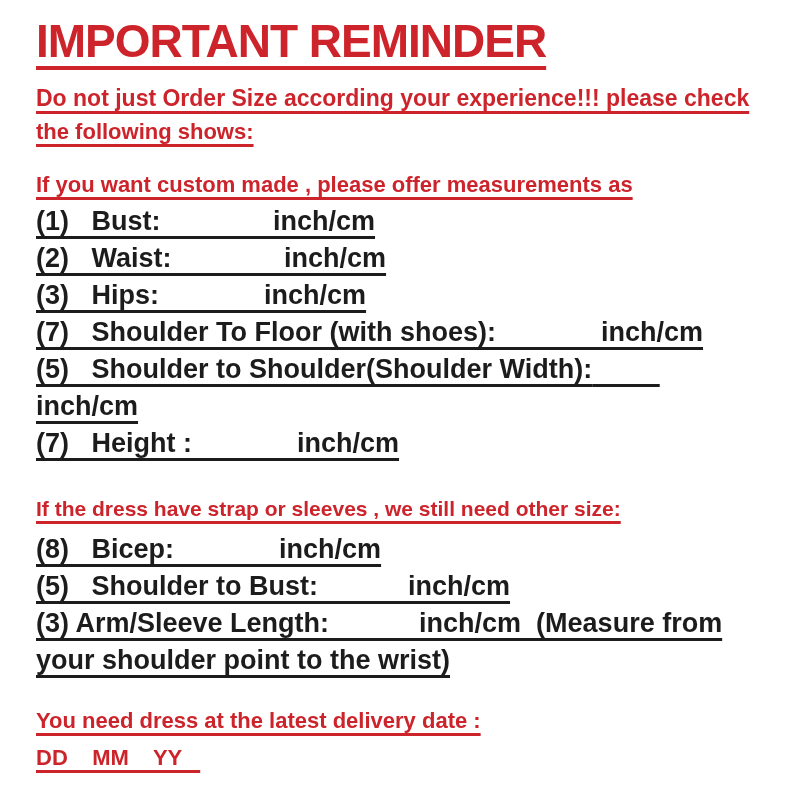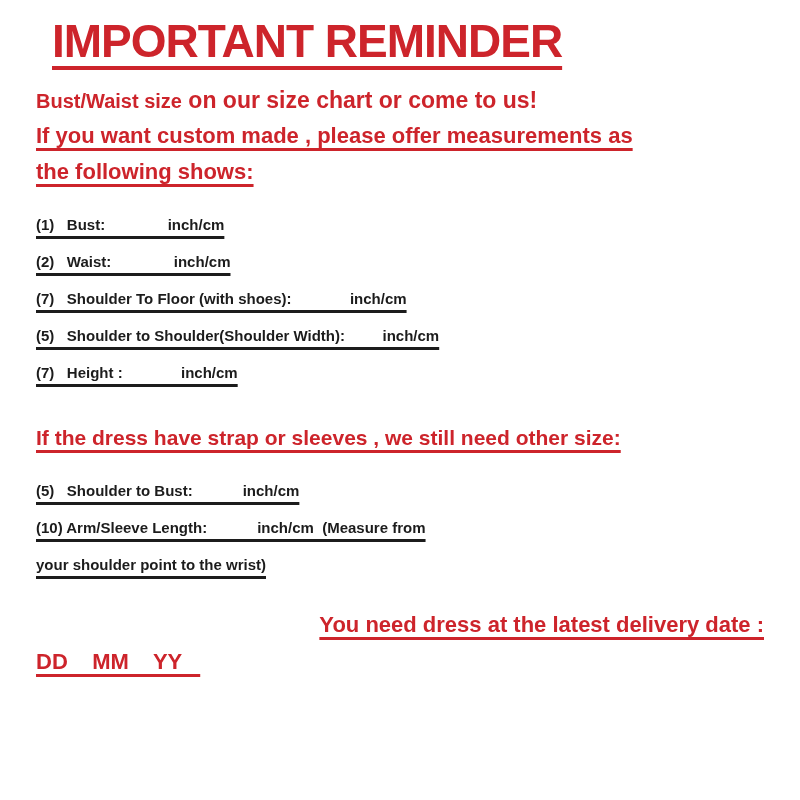--- a/index.html
+++ b/index.html
@@ -9,80 +9,82 @@
   *{box-sizing:border-box;}
   html,body{margin:0;padding:0;}
   body{
     width:800px;height:800px;overflow:hidden;background:#ffffff;
     font-family:"Liberation Sans","DejaVu Sans",sans-serif;
     font-weight:700;color:var(--ink);
   }
   .page{padding:14px 36px 0 36px;width:800px;}
 
   .title{
-    color:var(--red);font-size:46px;line-height:1.2;margin:0 0 14px 16px;
+    color:var(--red);font-size:46px;line-height:1.2;margin:0 0 14px 0;
     letter-spacing:-1px;
     text-decoration:underline;text-decoration-thickness:4px;text-underline-offset:9px;
   }
   .warn1{
     color:var(--red);font-size:23px;line-height:1.35;margin:0;
     text-decoration:underline;text-decoration-thickness:2.5px;text-underline-offset:5px;
   }
   .warn2{color:var(--red);font-size:23px;line-height:1.5;margin:0;}
   .warn2 .em{font-size:20px;}
   .custom{
     color:var(--red);font-size:22px;line-height:1.65;margin:0;
     text-decoration:underline;text-decoration-thickness:2.5px;text-underline-offset:5px;
   }
   .custom.last{margin-bottom:16px;}
 
   .mline{
-    color:var(--ink);font-size:15px;line-height:37px;margin:0;
+    color:var(--ink);font-size:27px;line-height:37px;margin:0;
     white-space:pre-wrap;max-width:700px;
     text-decoration:underline;text-decoration-thickness:2.5px;text-underline-offset:6px;
   }
   .section-note{
-    color:var(--red);font-size:21px;line-height:37px;margin:28px 0 16px 0;
+    color:var(--red);font-size:21px;line-height:37px;margin:28px 0 4px 0;
     text-decoration:underline;text-decoration-thickness:2.5px;text-underline-offset:5px;
   }
   .delivery{
     color:var(--red);font-size:22px;line-height:1.6;margin:24px 0 0 0;
-    text-decoration:underline;text-decoration-thickness:2.5px;text-underline-offset:5px;text-align:right;
+    text-decoration:underline;text-decoration-thickness:2.5px;text-underline-offset:5px;
   }
   .dates{
     color:var(--red);font-size:22px;line-height:1.6;margin:2px 0 0 0;
     white-space:pre-wrap;
     text-decoration:underline;text-decoration-thickness:2.5px;text-underline-offset:5px;
   }
 </style>
 </head>
 <body>
 
 <div class="page">
 
   <h1 class="title">IMPORTANT REMINDER</h1>
 
+  <p class="warn1">Do not just Order Size according your experience!!! please check</p>
 
-  <p class="warn2"><span class="em">Bust/Waist size</span><span> on our size chart or come to us!</span></p>
 
+  <p class="custom last">the following shows:</p>
   <p class="custom">If you want custom made , please offer measurements as</p>
-  <p class="custom last">the following shows:</p>
 
   <div>
     <p class="mline">(1)   Bust:               inch/cm</p>
     <p class="mline">(2)   Waist:               inch/cm</p>
+    <p class="mline">(3)   Hips:              inch/cm</p>
     <p class="mline">(7)   Shoulder To Floor (with shoes):              inch/cm</p>
     <p class="mline">(5)   Shoulder to Shoulder(Shoulder Width):         inch/cm</p>
     <p class="mline">(7)   Height :              inch/cm</p>
   </div>
 
   <p class="section-note">If the dress have strap or sleeves , we still need other size:</p>
 
   <div>
+    <p class="mline">(8)   Bicep:              inch/cm</p>
     <p class="mline">(5)   Shoulder to Bust:            inch/cm</p>
-    <p class="mline">(10) Arm/Sleeve Length:            inch/cm  (Measure from
+    <p class="mline">(3) Arm/Sleeve Length:            inch/cm  (Measure from
 your shoulder point to the wrist)</p>
   </div>
 
   <p class="delivery">You need dress at the latest delivery date :</p>
   <p class="dates">DD    MM    YY   </p>
 
 </div>
 
 </body></html>

